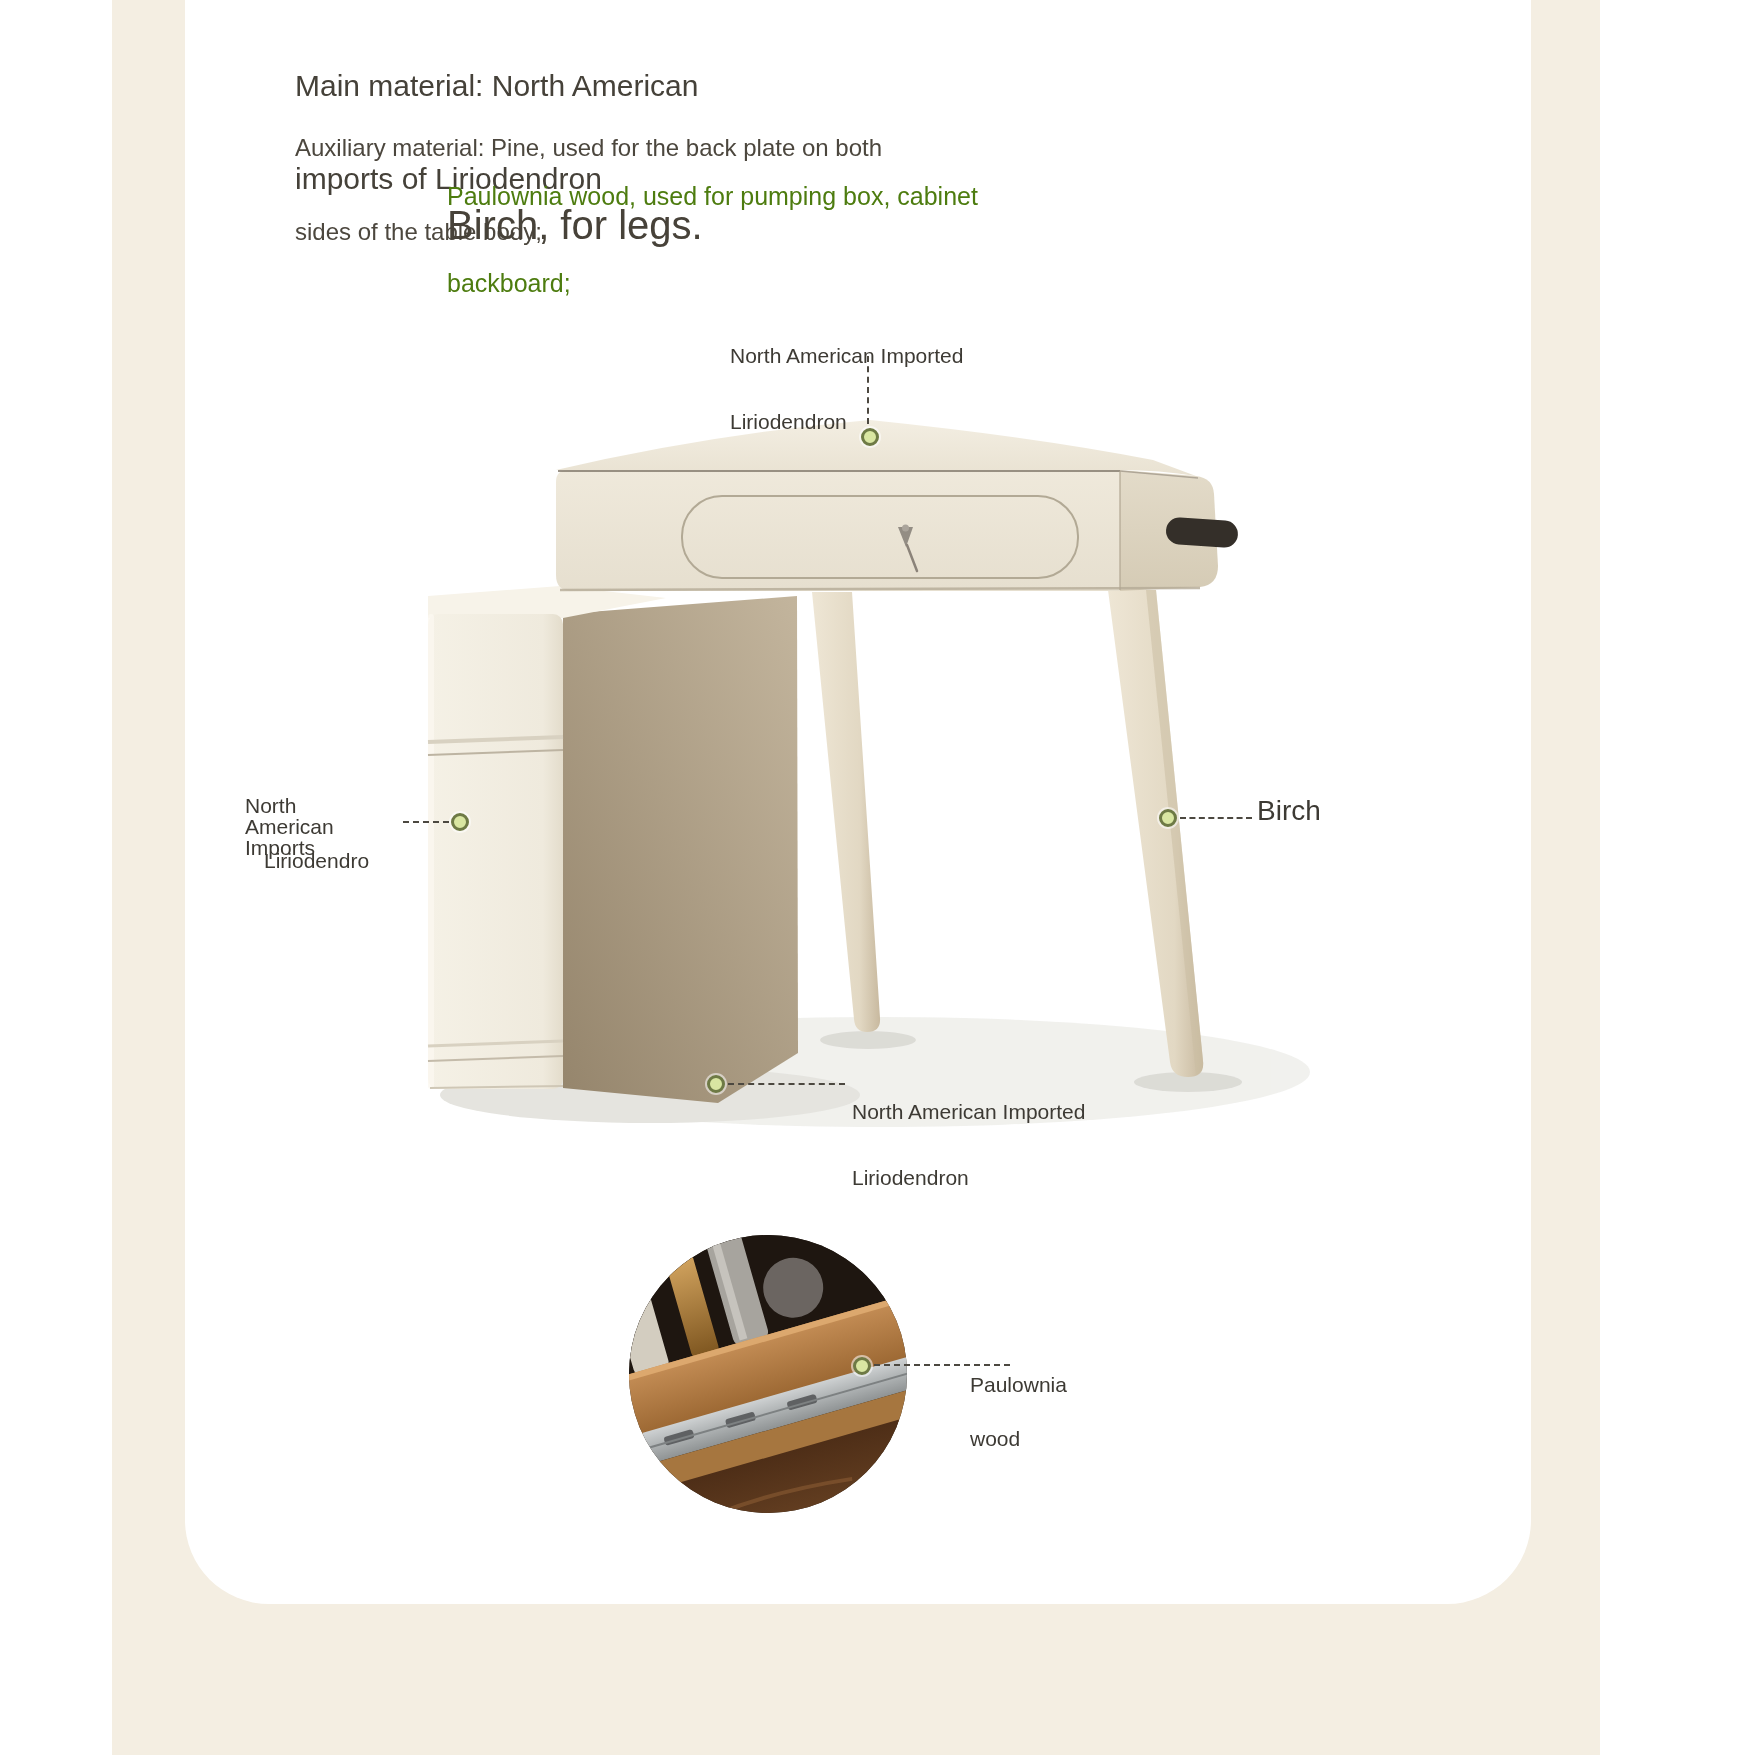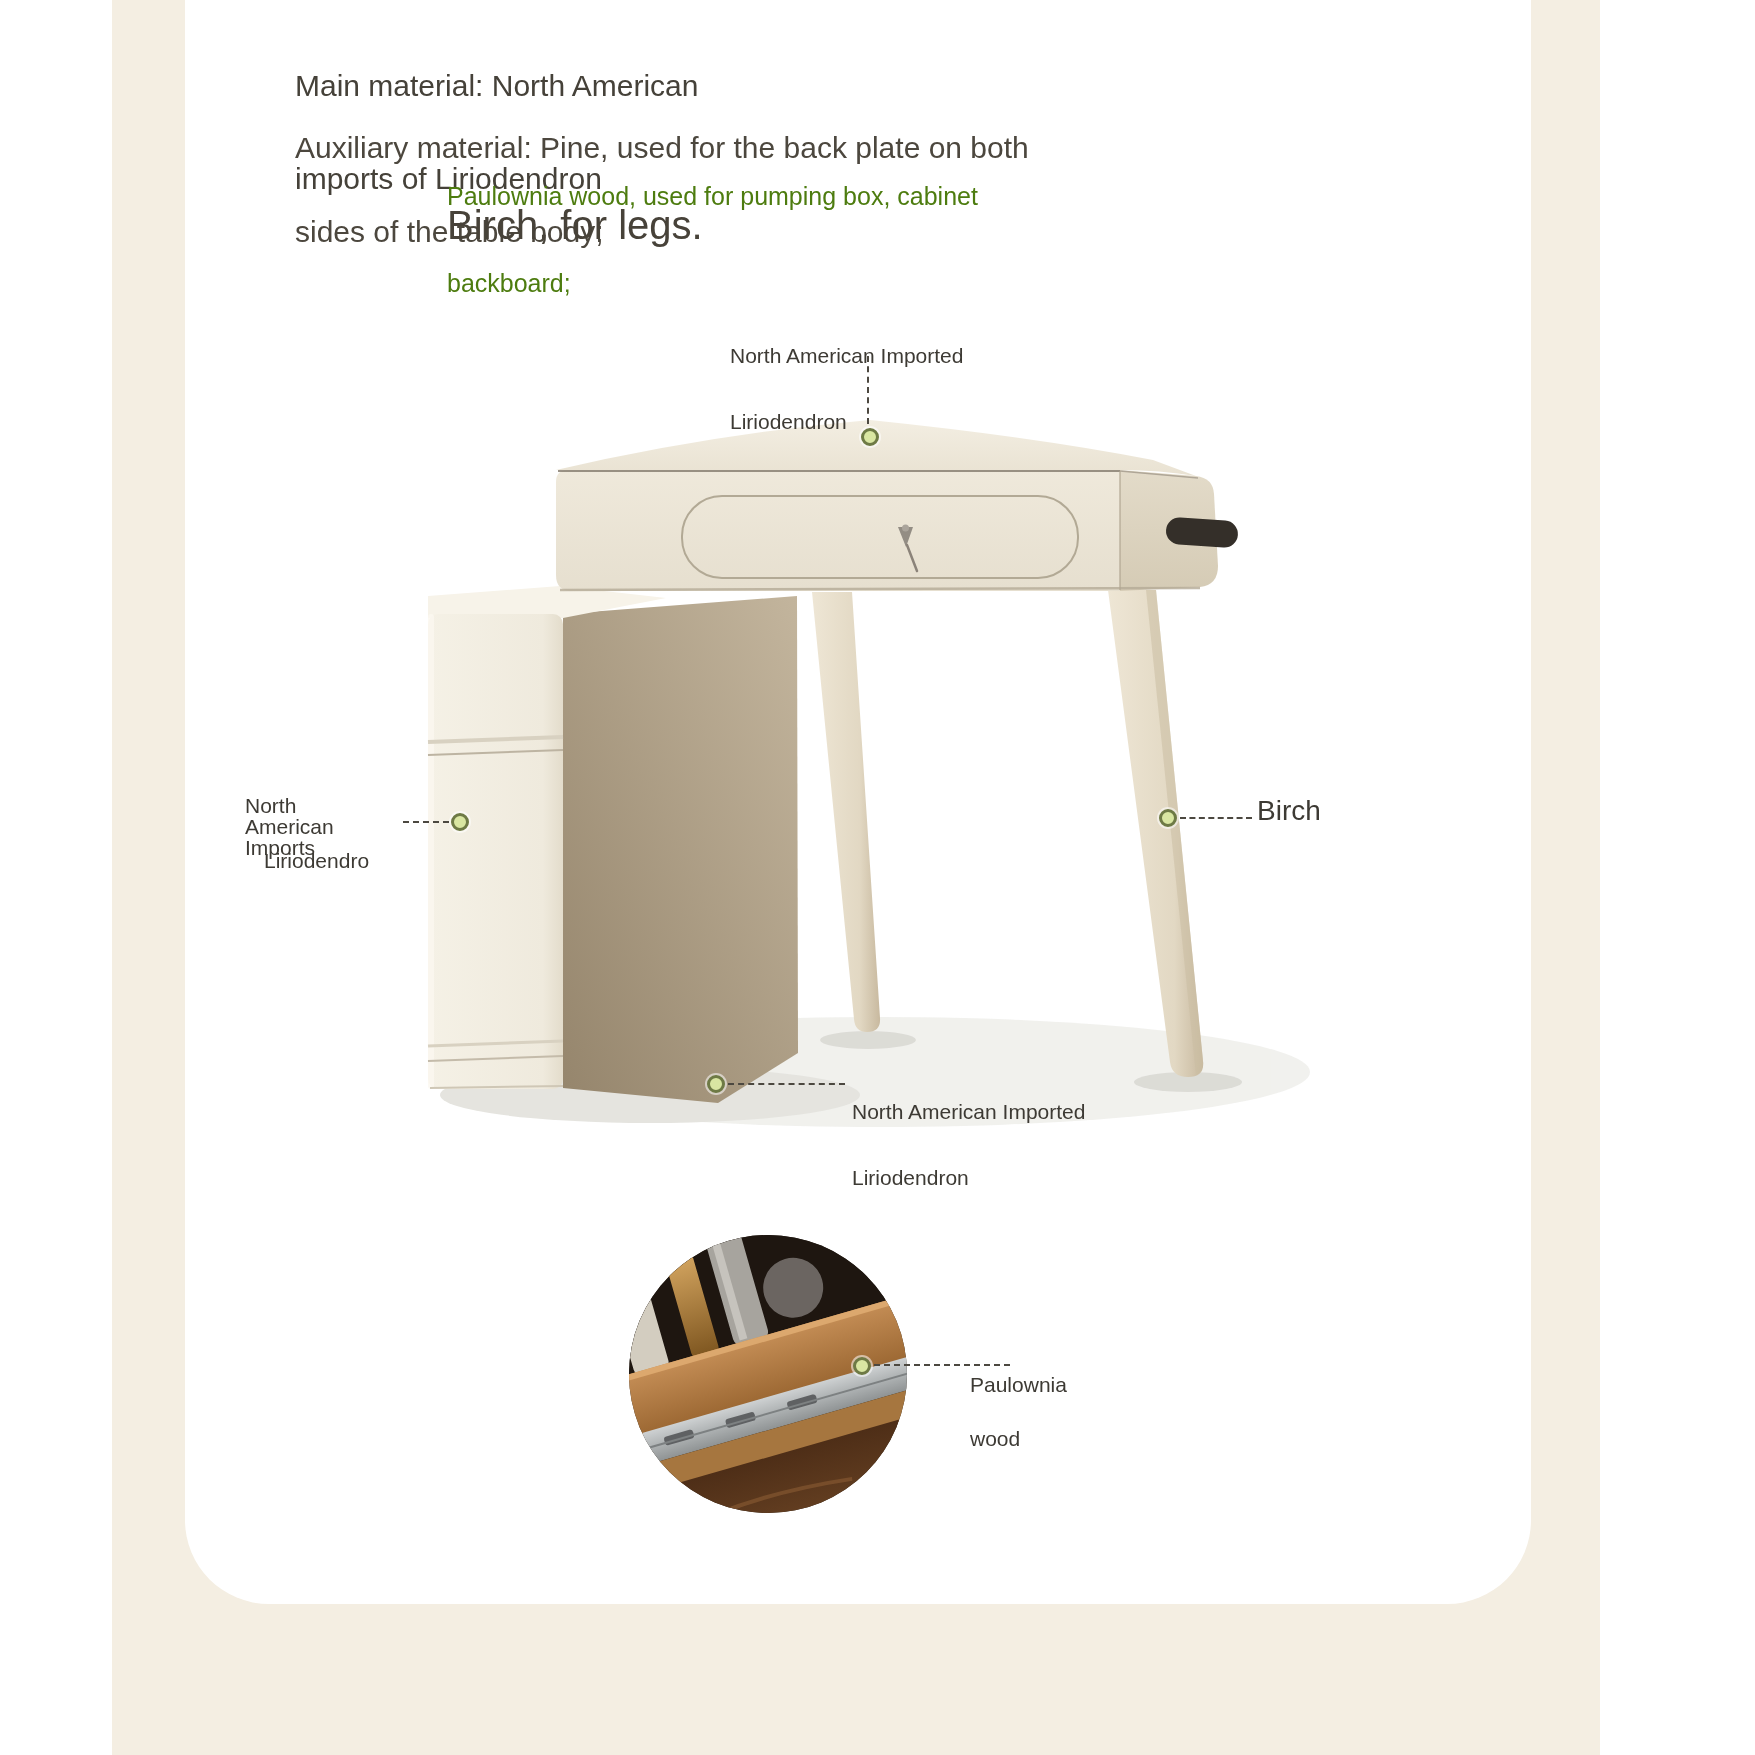--- a/index.html
+++ b/index.html
@@ -4,21 +4,21 @@
 <style>
   html,body{margin:0;padding:0;background:#ffffff;}
   .page{position:relative;width:1755px;height:1755px;background:#ffffff;overflow:hidden;
         font-family:"Liberation Sans", sans-serif;}
   .cream-panel{position:absolute;left:112px;top:0;width:1488px;height:1755px;background:#f4eee2;}
   .card{position:absolute;left:185px;top:0;width:1346px;height:1604px;background:#ffffff;
         border-radius:0 0 84px 84px;}
   .abs{position:absolute;}
   .note{color:#48443c;white-space:pre;}
   .note-main{left:295px;top:8px;font-size:30px;line-height:31px;color:#454139;}
-  .note-aux{left:295px;top:78px;font-size:30px;line-height:28px;color:#4c473e;}
+  .note-aux{left:295px;top:78px;font-size:24px;line-height:28px;color:#4c473e;}
   .note-pau{left:447px;top:124px;font-size:25px;line-height:29px;color:#4d7c0f;}
   .note-birch{left:447px;top:203px;font-size:40px;color:#474239;}
   .callout-label{color:#3d3a34;font-size:21px;line-height:22px;white-space:pre;}
   .dot{position:absolute;width:12px;height:12px;border-radius:50%;
        background:#d9e6a2;border:3px solid #6e7a45;box-shadow:0 0 0 2px rgba(255,255,255,0.55);}
   .dash-h{position:absolute;border-top:2px dashed #4c4840;height:0;}
   .dash-v{position:absolute;border-left:2px dashed #4c4840;width:0;}
   .svg-scene{position:absolute;left:0;top:0;width:1755px;height:1755px;pointer-events:none;}
 </style>
 </head>

